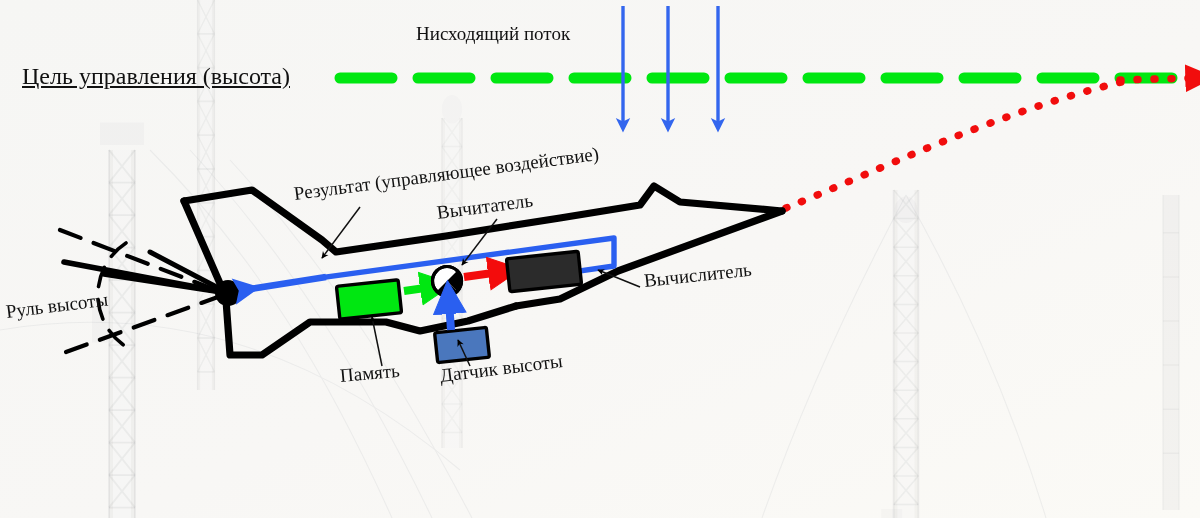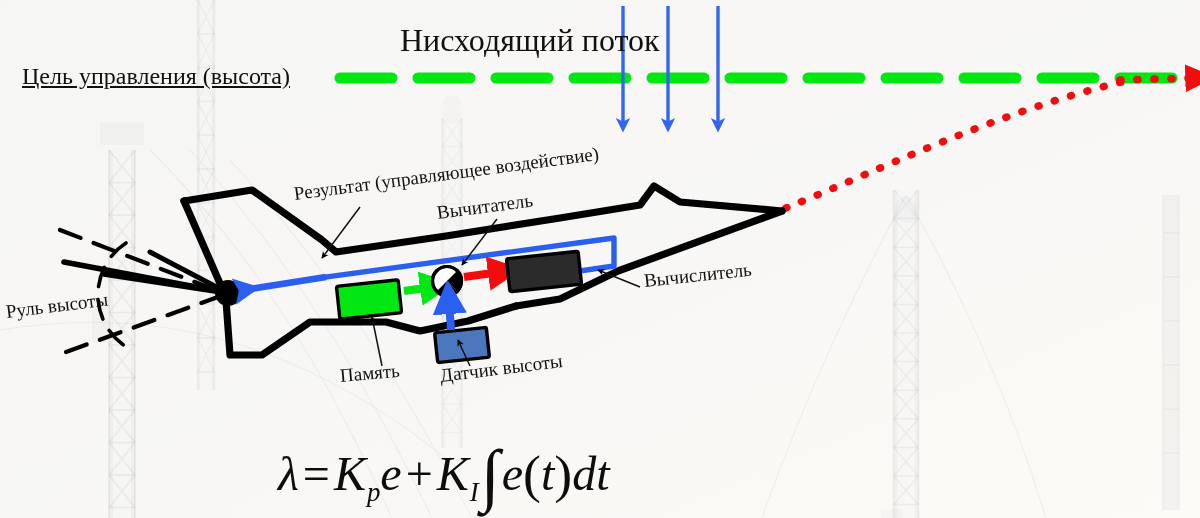--- a/index.html
+++ b/index.html
@@ -239,33 +239,30 @@
       <line x1="497" y1="219" x2="462" y2="265" marker-end="url(#blkHead)"></line>
 
       <line x1="640" y1="287" x2="598" y2="270" marker-end="url(#blkHead)"></line>
 
       <line x1="382" y1="366" x2="372" y2="317" marker-end="url(#blkHead)"></line>
 
       <line x1="470" y1="366" x2="458" y2="340" marker-end="url(#blkHead)"></line>
     </g>
   </svg>
 
-  <div class="lbl" style="left:400px; top:24px; font-size:32px;">Нисходящий поток</div>
+  <div class="lbl" style="left:416px; top:24px; font-size:19px;">Нисходящий поток</div>
 
   <div class="lbl" style="left:22px; top:64px; font-size:24px;text-decoration:underline;">Цель управления (высота)</div>
 
   <div class="lbl" style="left:294px; top:184px; font-size:19px; transform:rotate(-7.5deg); transform-origin:0 50%;">Результат (управляющее воздействие)</div>
 
   <div class="lbl" style="left:437px; top:203px; font-size:19px; transform:rotate(-7.5deg); transform-origin:0 50%;">Вычитатель</div>
 
   <div class="lbl" style="left:644px; top:271px; font-size:19px; transform:rotate(-6deg); transform-origin:0 50%;">Вычислитель</div>
 
   <div class="lbl" style="left:340px; top:366px; font-size:19px; transform:rotate(-5deg); transform-origin:0 50%;">Память</div>
 
   <div class="lbl" style="left:440px; top:366px; font-size:19px; transform:rotate(-7deg); transform-origin:0 50%;">Датчик высоты</div>
 
   <div class="lbl" style="left:6px; top:302px; font-size:19px; transform:rotate(-7deg); transform-origin:0 50%;">Руль высоты</div>
 
-  <div class="formula" style="left:278px; top:440px; font-size:48px;">
-    <span class="up">λ</span><span class="op">=</span><span class="up">K</span><sub>p</sub><span class="up">e</span><span class="op">+</span><span class="up">K</span><sub>I</sub><span class="intg">∫</span><span class="up">e</span><span class="paren">(</span><span class="up">t</span><span class="paren">)</span><span class="up">dt</span>
-  </div>
 
 </div>
 
 </body></html>

